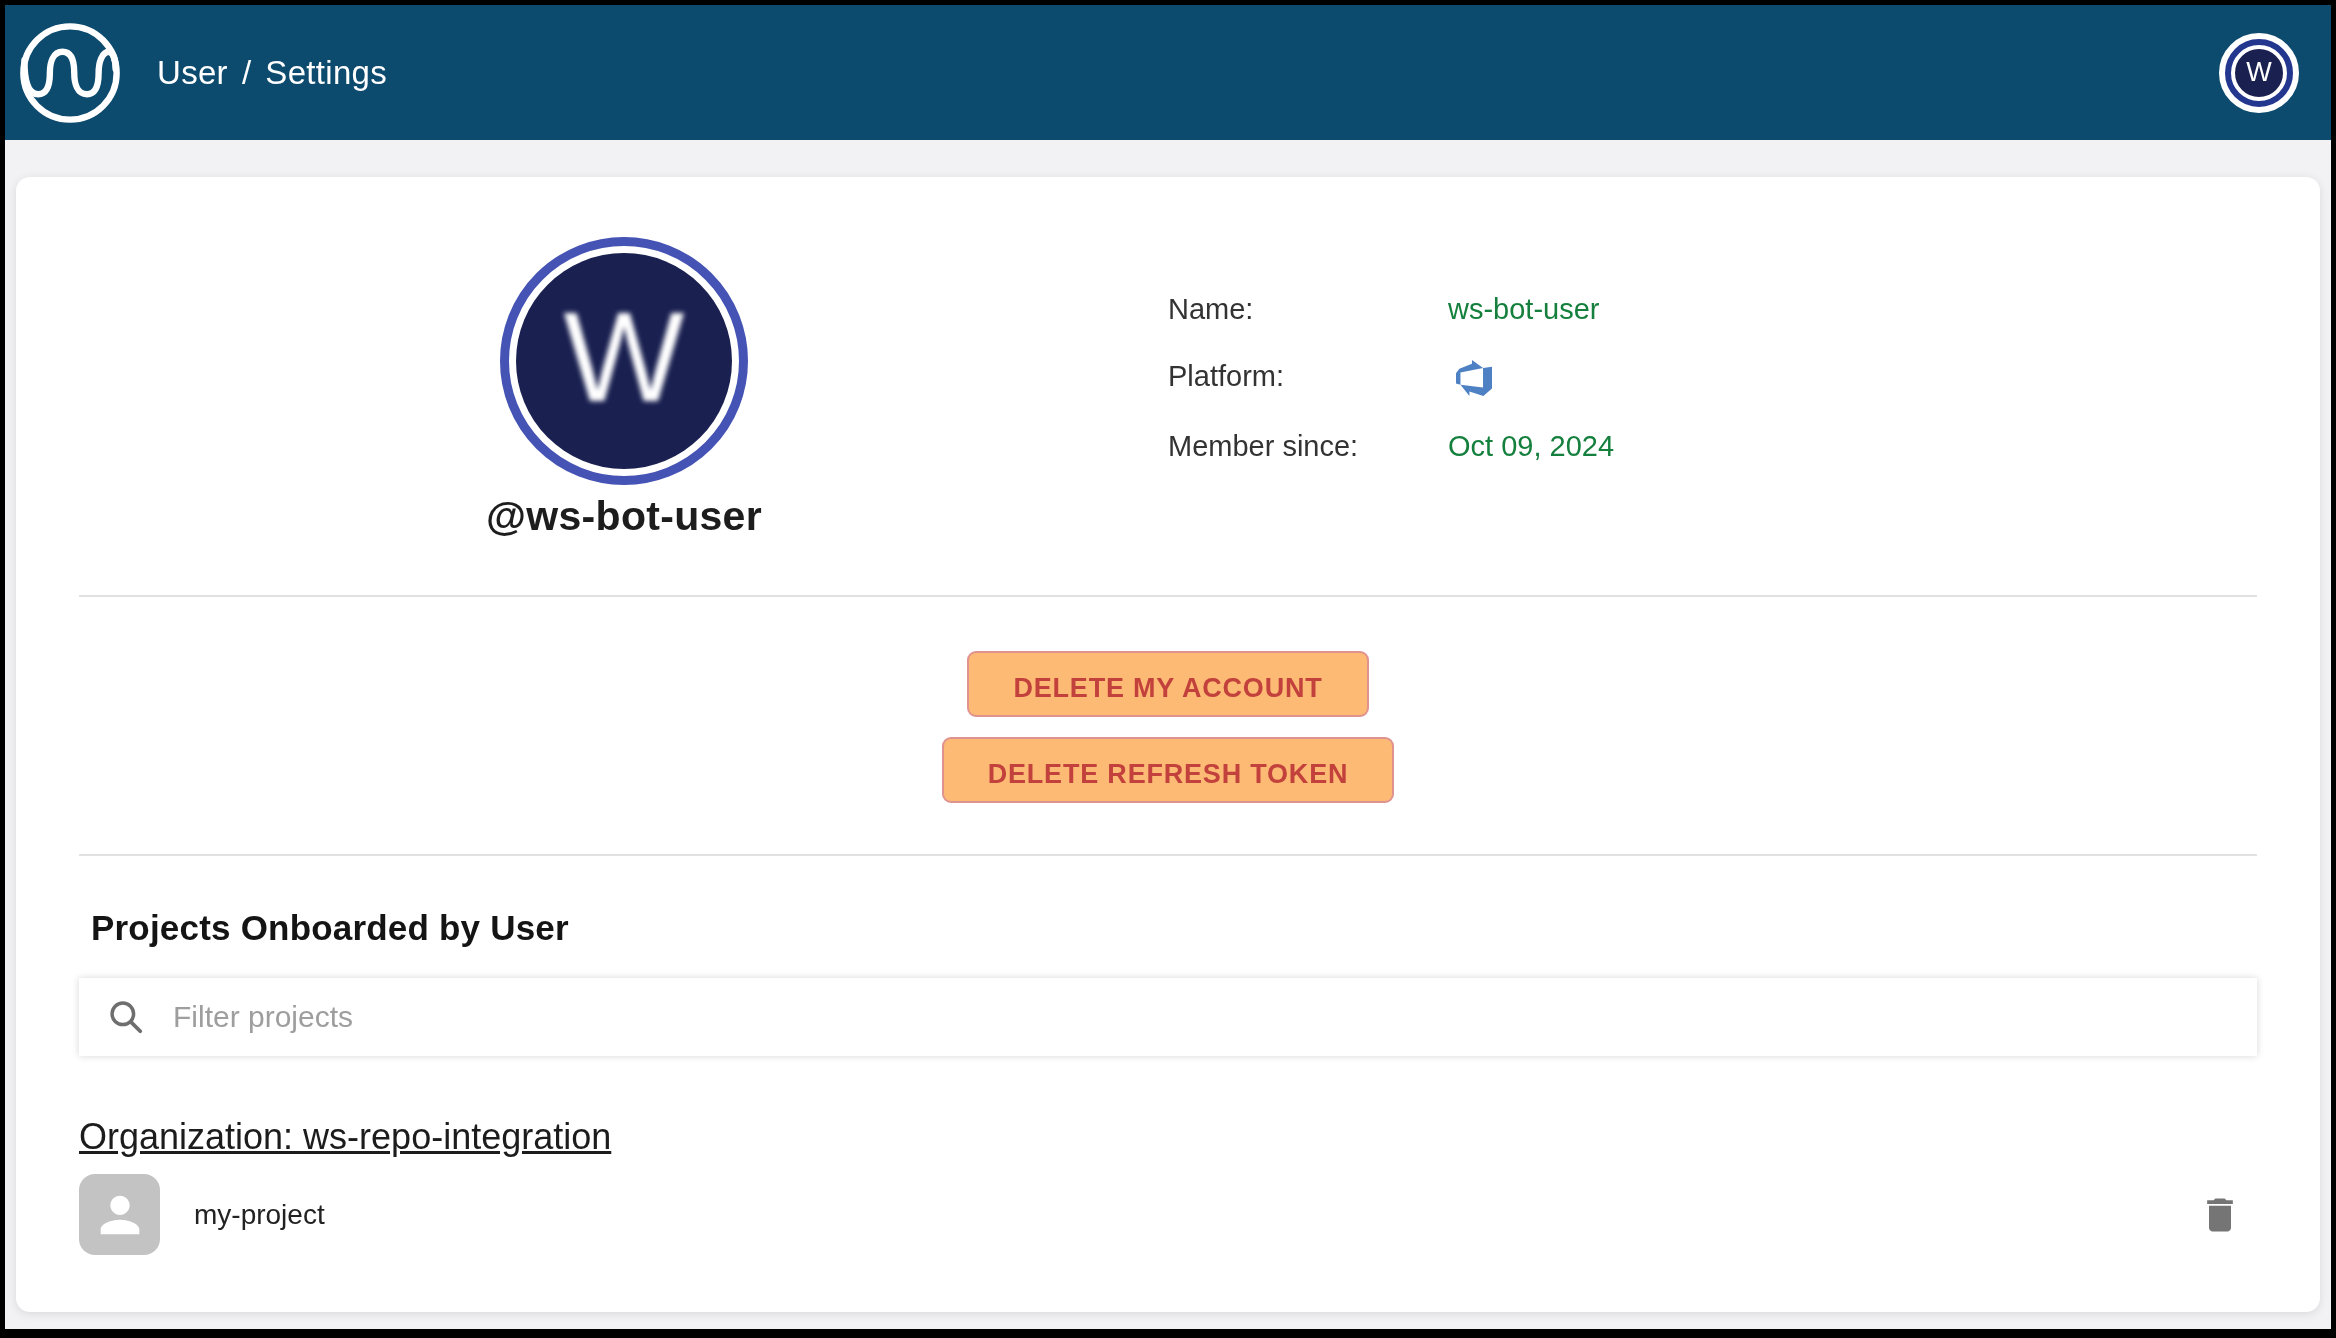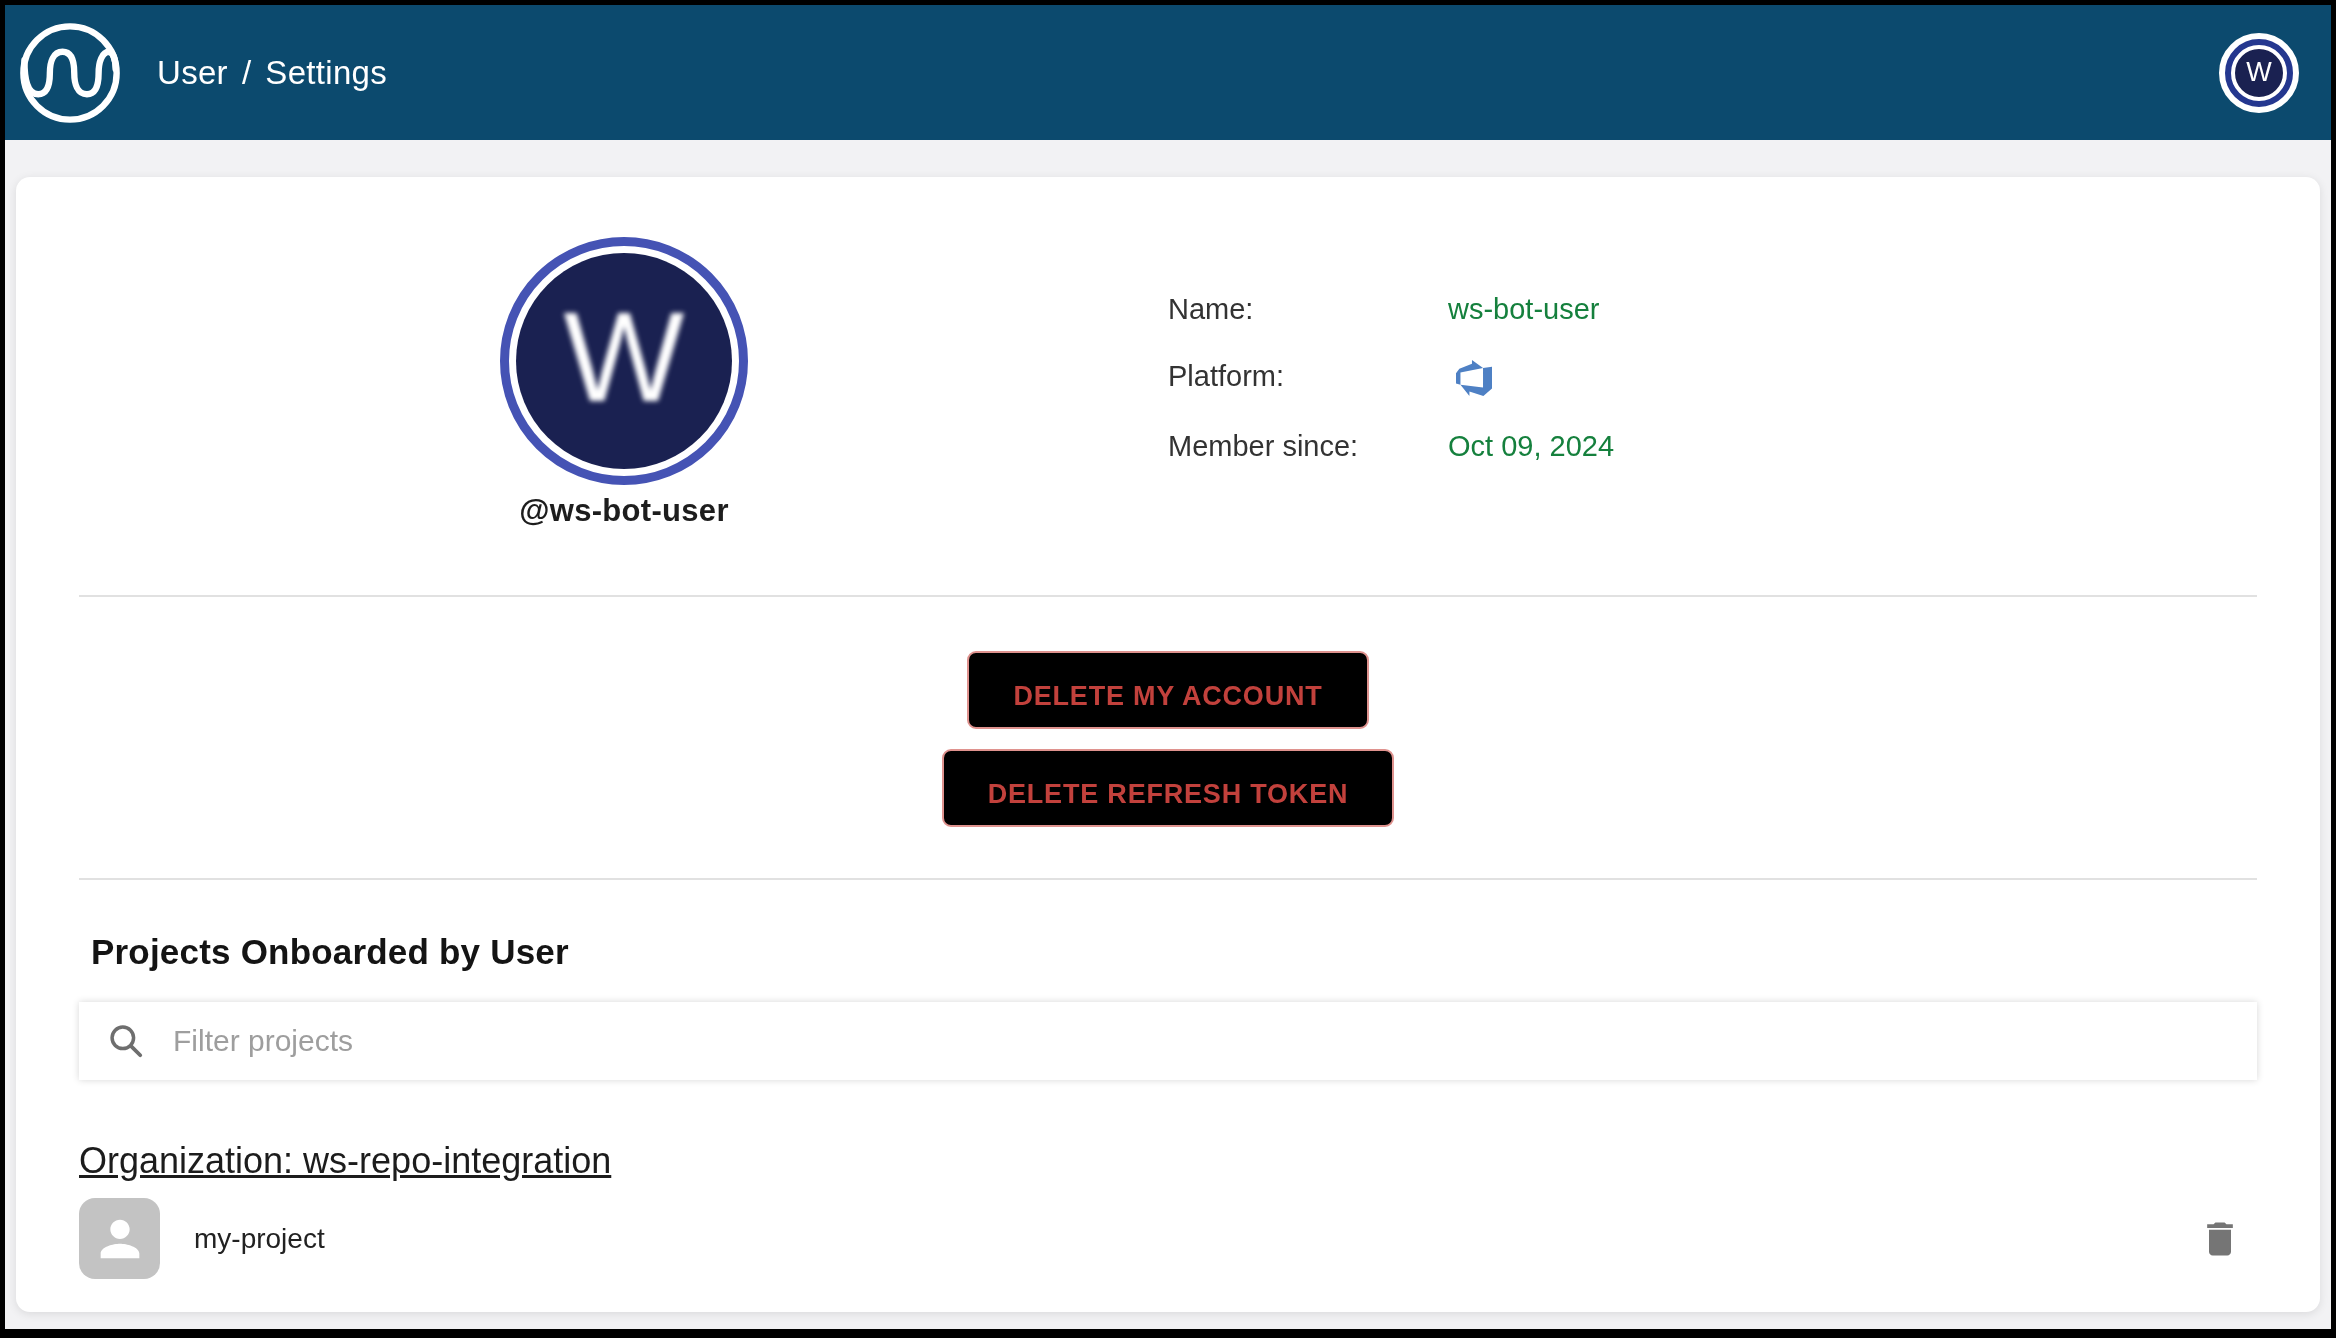--- a/index.html
+++ b/index.html
@@ -57,38 +57,38 @@
   .avatar-disc {
     width:216px; height:216px; border-radius:50%;
     background:#1a2151; display:flex; align-items:center; justify-content:center;
   }
   .avatar-letter {
     color:#fff; font-size:128px; font-weight:300; line-height:1;
     filter:blur(2.6px); transform:translateY(-4px);
   }
   .handle {
     position:absolute; left:384px; top:316px; width:448px;
-    text-align:center; font-size:31px; font-weight:700; color:#1d1d1d;
+    text-align:center; font-size:41px; font-weight:700; color:#1d1d1d;
     letter-spacing:0.3px;
   }
   .details {
     position:absolute; left:1152px; top:116px;
     display:grid; grid-template-columns:280px auto; row-gap:34px;
     font-size:29px; color:#333;
   }
   .details .lbl { font-weight:400; }
   .details .val { color:#15803d; }
   .platform-icon svg { width:36px; height:36px; display:block; margin-left:8px; }
   
   .divider { border-top:2px solid #e1e1e1; margin:0 63px; }
   
   .actions { padding:54px 0 51px 0; text-align:center; }
   .danger-btn {
-    display:block; margin:0 auto; background:#000000;
-    height:78px; line-height:62px; padding:12px 44px;
+    display:block; margin:0 auto; background:#fdba74;
+    height:66px; line-height:62px; padding:4px 44px;
     border:2px solid #df928e; border-radius:9px;
     color:#c2413c; font-size:27px; font-weight:600; letter-spacing:0.8px;
     font-family:"Liberation Sans", sans-serif; cursor:pointer;
   }
   .danger-btn + .danger-btn { margin-top:20px; }
   
   .projects { padding:0 63px; }
   .section-title { margin-top:52px; font-size:35px; font-weight:700; color:#141414; letter-spacing:0.2px;margin-left:12px; }
   .filter-box {
     margin-top:30px; height:78px; background:#fff; border-radius:0;

